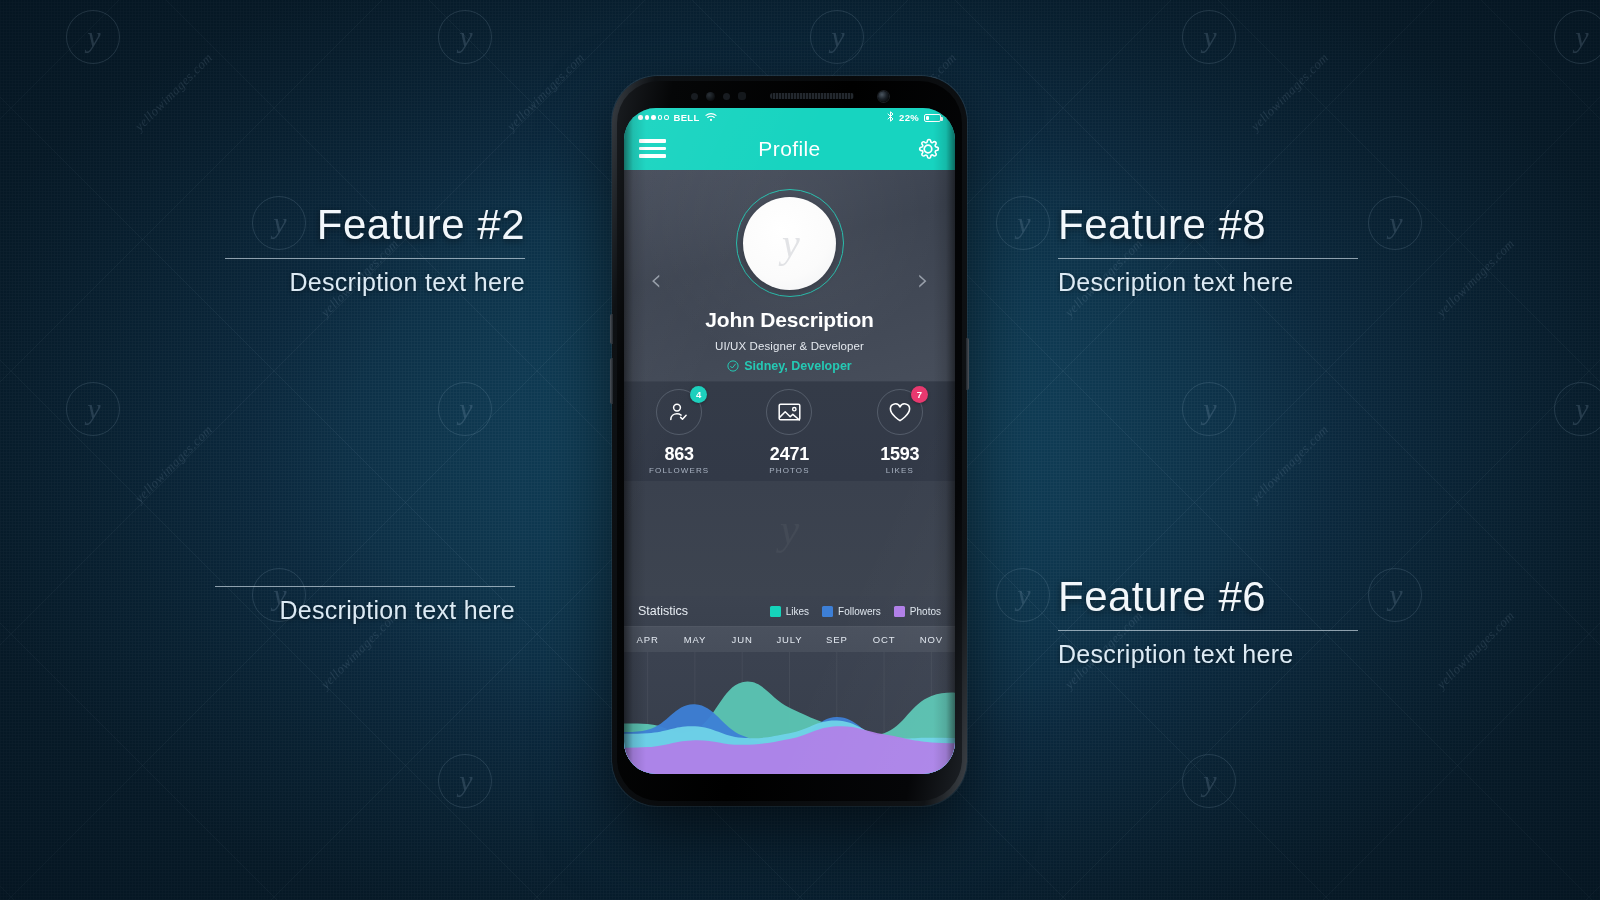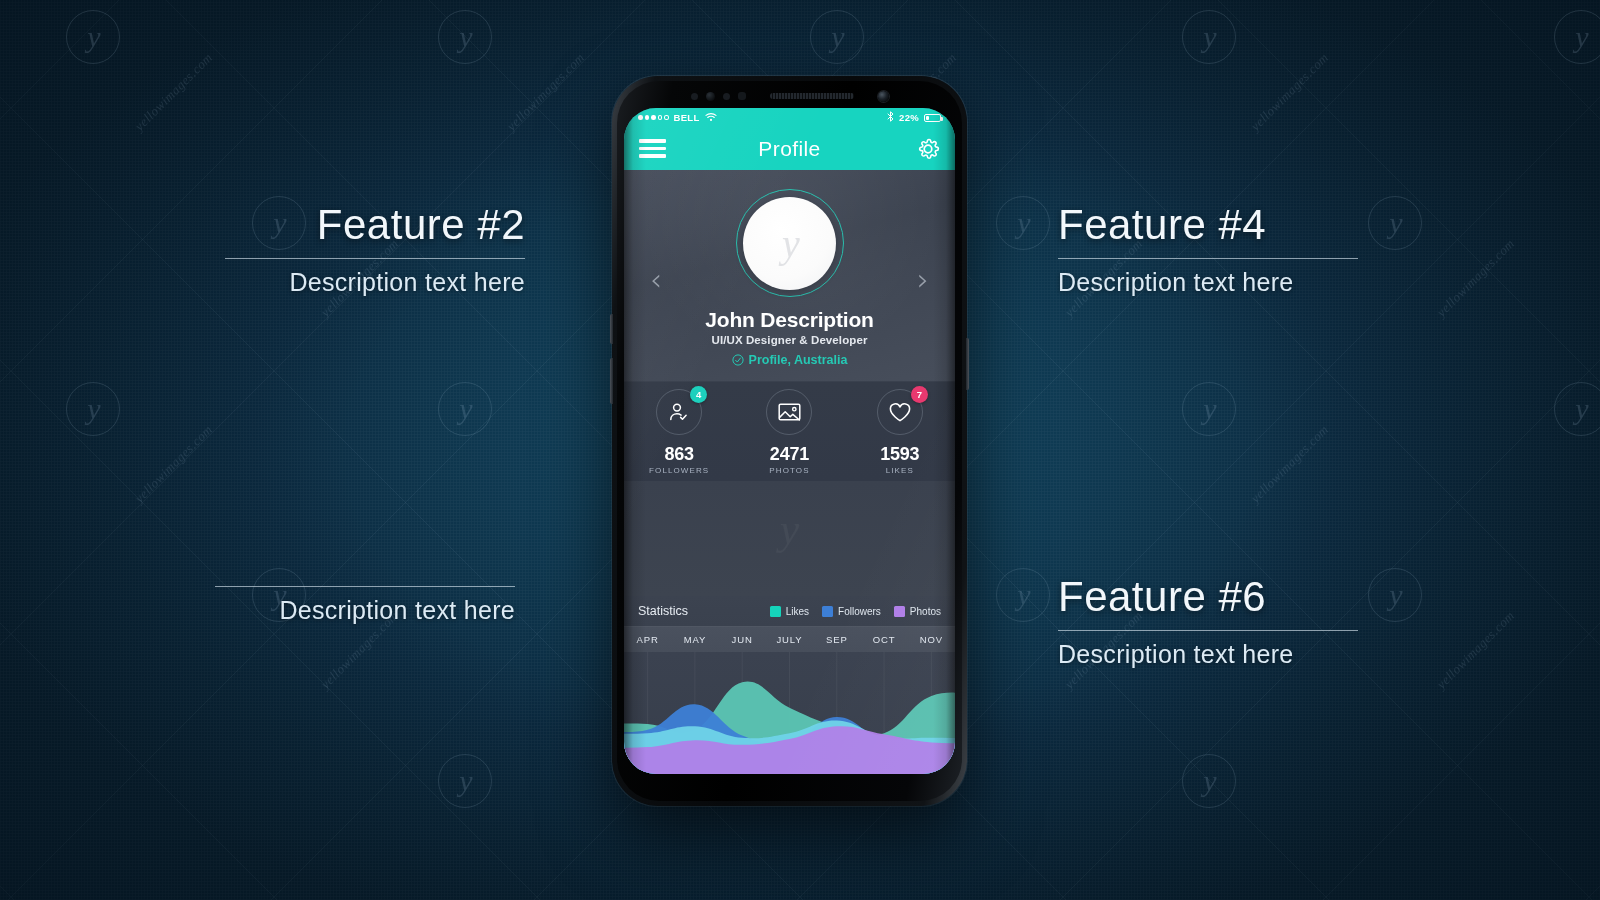--- a/index.html
+++ b/index.html
@@ -194,21 +194,21 @@
   #avatar-mark{
     color:#d8dade; font-family:"Liberation Serif", serif;
     font-style:italic; font-size:40px; letter-spacing:-3px;
     opacity:.75;
   }
   #profile-name{
     margin-top:11px; color:#ffffff; font-size:21px; font-weight:700;
     letter-spacing:-.2px; z-index:2;
   }
   #profile-role{
-    margin-top:2px; color:#e4e8ee; font-size:11.5px; font-weight:700;
+    margin-top:8px; color:#e4e8ee; font-size:11.5px; font-weight:400;
     letter-spacing:.1px; z-index:2;text-align:center;
   }
   #profile-location{
     margin-top:7px; color:#25c9b4; font-size:12.5px; font-weight:700;
     display:flex; align-items:center; gap:5px; z-index:2;
   }
   .loc-ic{ display:inline-flex; }
 
   
   #stats-band{
@@ -354,21 +354,21 @@
 <div class="wm-text" style="left:680px;top:270px;">yellowimages.com</div>
 <div class="wm-text" style="left:866px;top:84px;">yellowimages.com</div>
 <div class="wm-text" style="left:1052px;top:270px;">yellowimages.com</div>
 <div class="wm-text" style="left:1052px;top:642px;">yellowimages.com</div>
 <div class="wm-text" style="left:1238px;top:84px;">yellowimages.com</div>
 <div class="wm-text" style="left:1238px;top:456px;">yellowimages.com</div>
 <div class="wm-text" style="left:1424px;top:270px;">yellowimages.com</div>
 <div class="wm-text" style="left:1424px;top:642px;">yellowimages.com</div>
 
 <div class="feature right" id="feature-1">
-  <div class="f-title">Feature #4</div>
+  <div class="f-title">Feature #8</div>
   <div class="f-rule"></div>
   <div class="f-desc">Description text here</div>
 </div>
 
 <div class="feature left" id="feature-2">
   <div class="f-title">Feature #2</div>
   <div class="f-rule"></div>
   <div class="f-desc">Description text here</div>
 </div>
 
@@ -463,21 +463,21 @@
 
         <div id="profile-name">John Description</div>
         <div id="profile-role">UI/UX Designer &amp; Developer</div>
         <div id="profile-location">
           <span class="loc-ic">
             <svg width="12" height="12" viewBox="0 0 12 12" fill="none">
               <circle cx="6" cy="6" r="5.1" stroke="#25c9b4" stroke-width="1"></circle>
               <path d="M3.6 6.3l1.7 1.7 3.2-4" stroke="#25c9b4" stroke-width="1" stroke-linecap="round" stroke-linejoin="round"></path>
             </svg>
           </span>
-          <span>Profile, Australia</span>
+          <span>Sidney, Developer</span>
         </div>
       </div>
 
       <div id="stats-band">
 
         <div class="stat">
           <div class="stat-ic-wrap">
             <svg width="24" height="24" viewBox="0 0 24 24" fill="none">
               <circle cx="10" cy="7.6" r="3.4" stroke="#fff" stroke-width="1.5"></circle>
               <path d="M3.8 19.4c0-3.4 2.8-5.6 6.2-5.6 1.6 0 3 .5 4.1 1.3" stroke="#fff" stroke-width="1.5" stroke-linecap="round"></path>

